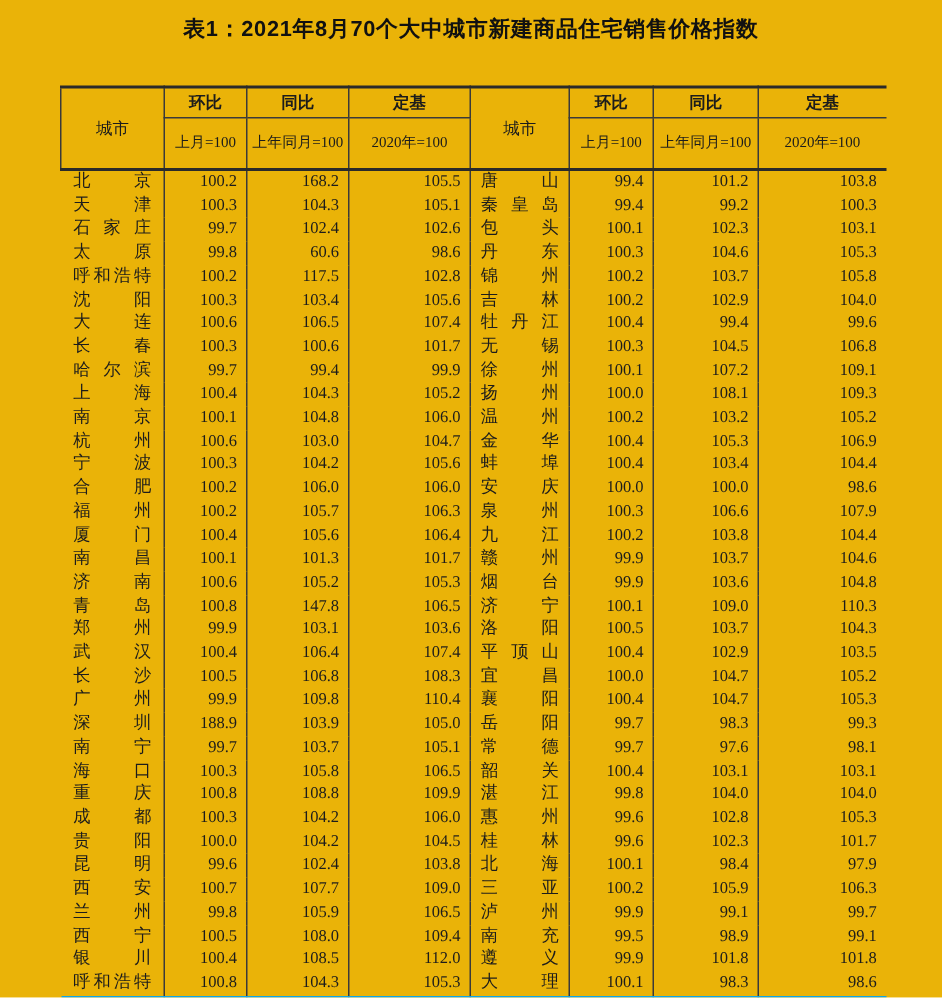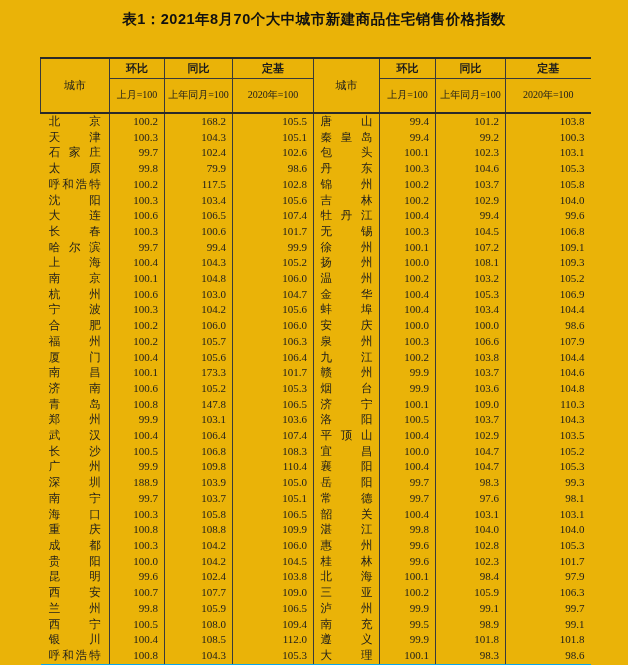--- a/index.html
+++ b/index.html
@@ -120,21 +120,21 @@
           <td class="num">102.4</td>
           <td class="num">102.6</td>
           <td class="city"><span class="cname">包头</span></td>
           <td class="num">100.1</td>
           <td class="num">102.3</td>
           <td class="num">103.1</td>
         </tr>
         <tr>
           <td class="city"><span class="cname">太原</span></td>
           <td class="num">99.8</td>
-          <td class="num">79.9</td>
+          <td class="num">60.6</td>
           <td class="num">98.6</td>
           <td class="city"><span class="cname">丹东</span></td>
           <td class="num">100.3</td>
           <td class="num">104.6</td>
           <td class="num">105.3</td>
         </tr>
         <tr>
           <td class="city"><span class="cname">呼和浩特</span></td>
           <td class="num">100.2</td>
           <td class="num">117.5</td>
@@ -250,21 +250,21 @@
           <td class="num">105.6</td>
           <td class="num">106.4</td>
           <td class="city"><span class="cname">九江</span></td>
           <td class="num">100.2</td>
           <td class="num">103.8</td>
           <td class="num">104.4</td>
         </tr>
         <tr>
           <td class="city"><span class="cname">南昌</span></td>
           <td class="num">100.1</td>
-          <td class="num">173.3</td>
+          <td class="num">101.3</td>
           <td class="num">101.7</td>
           <td class="city"><span class="cname">赣州</span></td>
           <td class="num">99.9</td>
           <td class="num">103.7</td>
           <td class="num">104.6</td>
         </tr>
         <tr>
           <td class="city"><span class="cname">济南</span></td>
           <td class="num">100.6</td>
           <td class="num">105.2</td>

